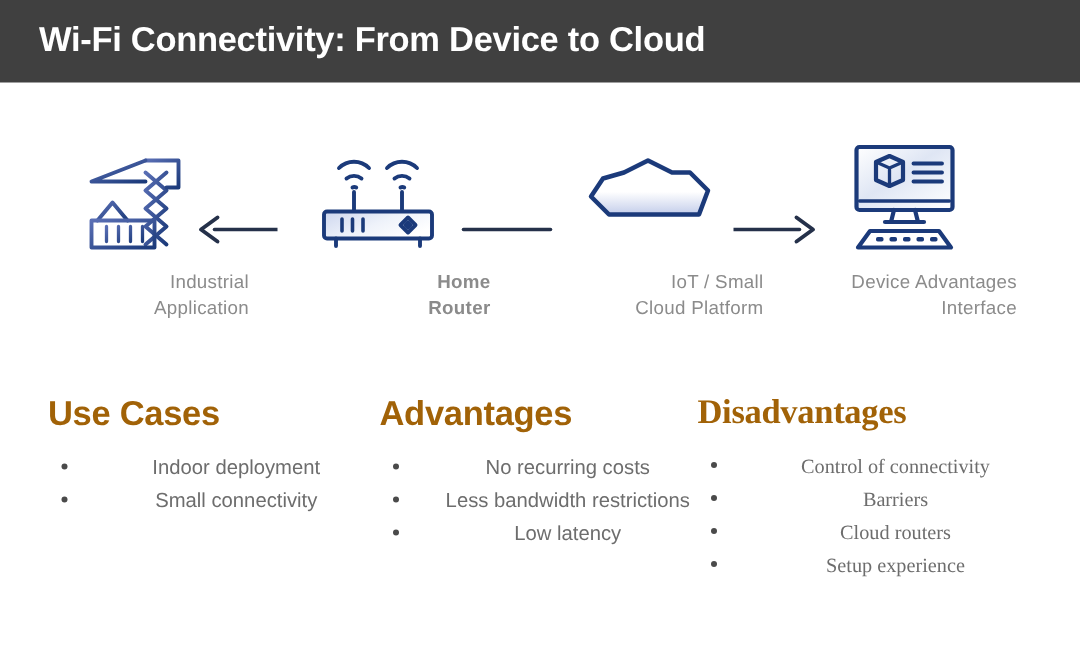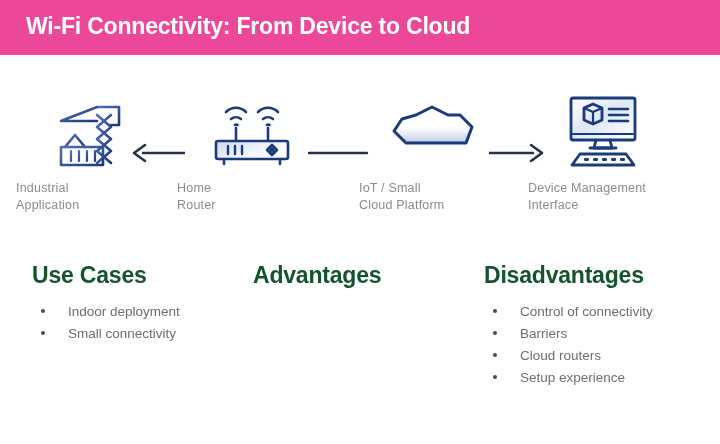--- a/index.html
+++ b/index.html
@@ -15,21 +15,21 @@
     position: relative;
   }
 
   
   .header-bar {
     position: absolute;
     left: 0;
     top: 0;
     width: 720px;
     height: 55px;
-    background: #ec4899;
+    background: #404040;
     box-sizing: border-box;
   }
   .header-title {
     position: absolute;
     left: 26px;
     top: 13px;
     font-size: 23px;
     font-weight: bold;
     color: #ffffff;
     letter-spacing: -0.2px;
@@ -40,38 +40,38 @@
   .flow {
     position: absolute;
     left: 0;
     top: 55px;
     width: 720px;
     height: 190px;
   }
   .node {
     position: absolute;
     width: 150px;
-    text-align: left;
+    text-align: right;
     top: 40px;
   }
   .node-icon {
     height: 72px;
     display: flex;
     align-items: center;
     justify-content: center;
   }
   .node-label {
     margin-top: 13px;
     font-size: 12.5px;
     line-height: 17px;
     color: #8b8b8b;
     letter-spacing: 0.2px;
   }
   .node-1 { left: 16px; }
-  .node-2 { left: 177px; }
+  .node-2 { left: 177px; font-weight: bold; }
   .node-3 { left: 359px; }
   .node-4 { left: 528px; }
 
   .connector {
     position: absolute;
     top: 88px;
     height: 20px;
   }
   .conn-1 { left: 131px; width: 54px; }
   .conn-2 { left: 307px; width: 62px; }
@@ -84,34 +84,35 @@
     top: 262px;
     width: 720px;
     height: 182px;
   }
   .col {
     position: absolute;
     top: 0;
   }
   .col-1 { left: 32px; width: 215px; }
   .col-2 { left: 253px; width: 215px; }
-  .col-3 { left: 484px; width: 228px; }
+  .col-3 { left: 465px; width: 228px; font-family: Liberation Serif, serif; }
 
   .col-heading {
     font-size: 23px;
     font-weight: bold;
-    color: #14532d;
+    color: #a16207;
     letter-spacing: -0.2px;
     margin: 0 0 12px 0;
     white-space: nowrap;
   }
   .bullets {
     list-style: none;
     margin: 0;
     padding: 0;
+    text-align: center;
   }
   .bullet {
     position: relative;
     padding-left: 36px;
     font-size: 13.5px;
     line-height: 21px;
     color: #6d6d6d;
     margin-bottom: 1px;
   }
   .bullet::before {
@@ -275,38 +276,43 @@
         <g fill="#1b3a7a">
           <rect x="24" y="64" width="5" height="3" rx="1.2"></rect>
           <rect x="33" y="64" width="5" height="3" rx="1.2"></rect>
           <rect x="42" y="64" width="5" height="3" rx="1.2"></rect>
           <rect x="51" y="64" width="5" height="3" rx="1.2"></rect>
           <rect x="60" y="64" width="5" height="3" rx="1.2"></rect>
         </g>
       </svg>
     </div>
     <div class="node-label">
-      <div>Device Management</div>
+      <div>Device Advantages</div>
       <div>Interface</div>
     </div>
   </div>
 </div>
 
 <div class="columns">
 
   <div class="col col-1">
     <div class="col-heading">Use Cases</div>
     <ul class="bullets">
       <li class="bullet">Indoor deployment</li>
       <li class="bullet">Small connectivity</li>
     </ul>
   </div>
 
   <div class="col col-2">
     <div class="col-heading">Advantages</div>
+    <ul class="bullets">
+      <li class="bullet">No recurring costs</li>
+      <li class="bullet">Less bandwidth restrictions</li>
+      <li class="bullet">Low latency</li>
+    </ul>
   </div>
 
   <div class="col col-3">
     <div class="col-heading">Disadvantages</div>
     <ul class="bullets">
       <li class="bullet">Control of connectivity</li>
       <li class="bullet">Barriers</li>
       <li class="bullet">Cloud routers</li>
       <li class="bullet">Setup experience</li>
     </ul>

